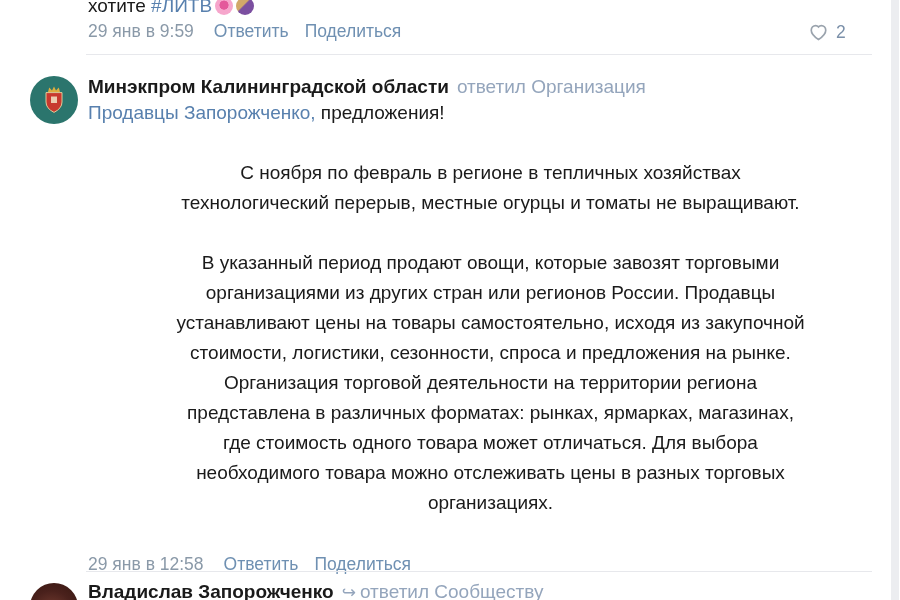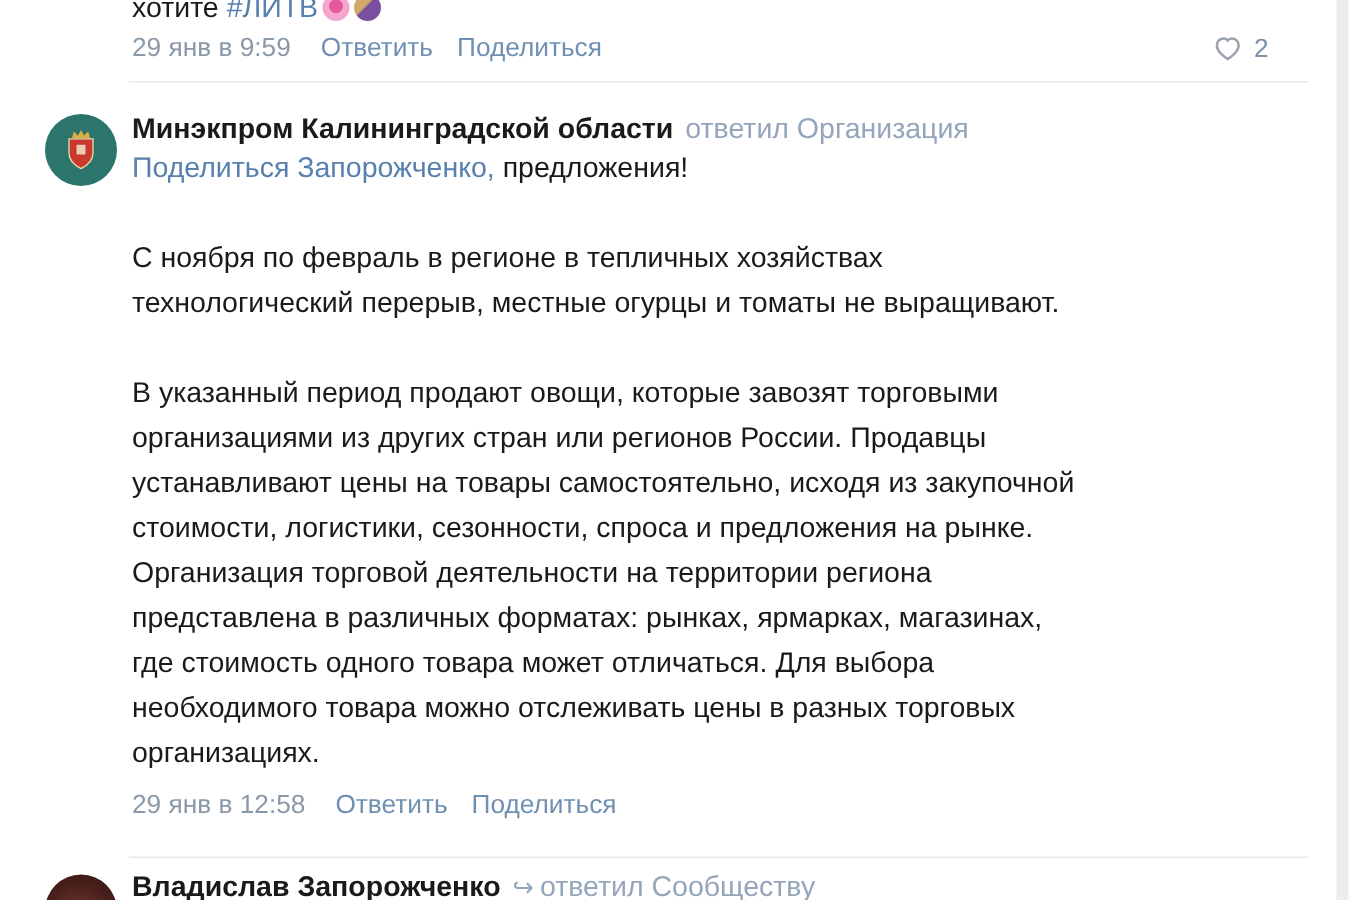--- a/index.html
+++ b/index.html
@@ -6,21 +6,21 @@
   body {
     width:900px; height:600px; position:relative; overflow:hidden;
     background:#ffffff;
     font-family:"Liberation Sans","DejaVu Sans",sans-serif;
     color:var(--text-black,#1a1a1a);
   }
   .abs { position:absolute; }
 
   
   .comment-text { left:88px; width:800px; font-size:19px; line-height:30px; }
-  .para { white-space:pre-line; margin:30px 0 0 0; }
+  .para { white-space:pre-line; margin:30px 0 0 0;text-align:center; }
   .msg { left:88px; top:98px; width:805px; font-size:19px; line-height:30px; }
 
   .link { color:var(--link-blue,#5880ae); text-decoration:none; cursor:pointer; }
   .author { font-weight:700; color:var(--text-black,#1a1a1a); text-decoration:none; cursor:pointer; font-size:19px;margin-top:12px; }
   .ctx { color:var(--context-gray,#94a5bc); font-size:19px; }
   .reply-arrow { color:var(--context-gray,#94a5bc); font-size:17px; padding:0 4px 0 8px; }
 
   .footer { font-size:17.5px; line-height:24px;text-align:center; }
   .footer .time { color:var(--time-gray,#8a99a8); margin-right:20px; text-decoration:none; }
   .footer .action { color:var(--action-blue,#6f90b2); margin-right:16px; text-decoration:none; cursor:pointer; }
@@ -70,35 +70,35 @@
     <path d="M4 7.6 h16 v9.4 q0 6.4 -8 10.4 q-8 -4 -8 -10.4 Z" fill="#c8392f" stroke="#e9d9a2" stroke-width="0.9"></path>
     <rect x="9" y="11.5" width="6" height="6.5" fill="#f3e6c8" opacity="0.85"></rect>
   </svg>
 </div>
 
 <div class="abs header" style="top:75px">
   <a class="author">Минэкпром Калининградской области</a><span class="gap"></span><span class="ctx">ответил Организация</span>
 </div>
 
 <div class="abs msg">
-  <div><a class="link">Поделиться Запорожченко,</a><span> предложения!</span></div>
+  <div><a class="link">Продавцы Запорожченко,</a><span> предложения!</span></div>
   <div class="para">С ноября по февраль в регионе в тепличных хозяйствах
 технологический перерыв, местные огурцы и томаты не выращивают.</div>
   <div class="para">В указанный период продают овощи, которые завозят торговыми
 организациями из других стран или регионов России. Продавцы
 устанавливают цены на товары самостоятельно, исходя из закупочной
 стоимости, логистики, сезонности, спроса и предложения на рынке.
 Организация торговой деятельности на территории региона
 представлена в различных форматах: рынках, ярмарках, магазинах,
 где стоимость одного товара может отличаться. Для выбора
 необходимого товара можно отслеживать цены в разных торговых
 организациях.</div>
 </div>
 
-<div class="abs footer" style="left:88px; top:524px">
+<div class="abs footer" style="left:88px; top:552px">
   <a class="time">29 янв в 12:58</a><a class="action">Ответить</a><a class="action">Поделиться</a>
 </div>
 
 <div class="abs divider" style="top:571px"></div>
 
 <div class="abs avatar avatar-maroon" style="top:583px"></div>
 
 <div class="abs header" style="top:580px">
   <a class="author">Владислав Запорожченко</a><span class="reply-arrow">↪</span><span class="ctx">ответил Сообществу</span>
 </div>

